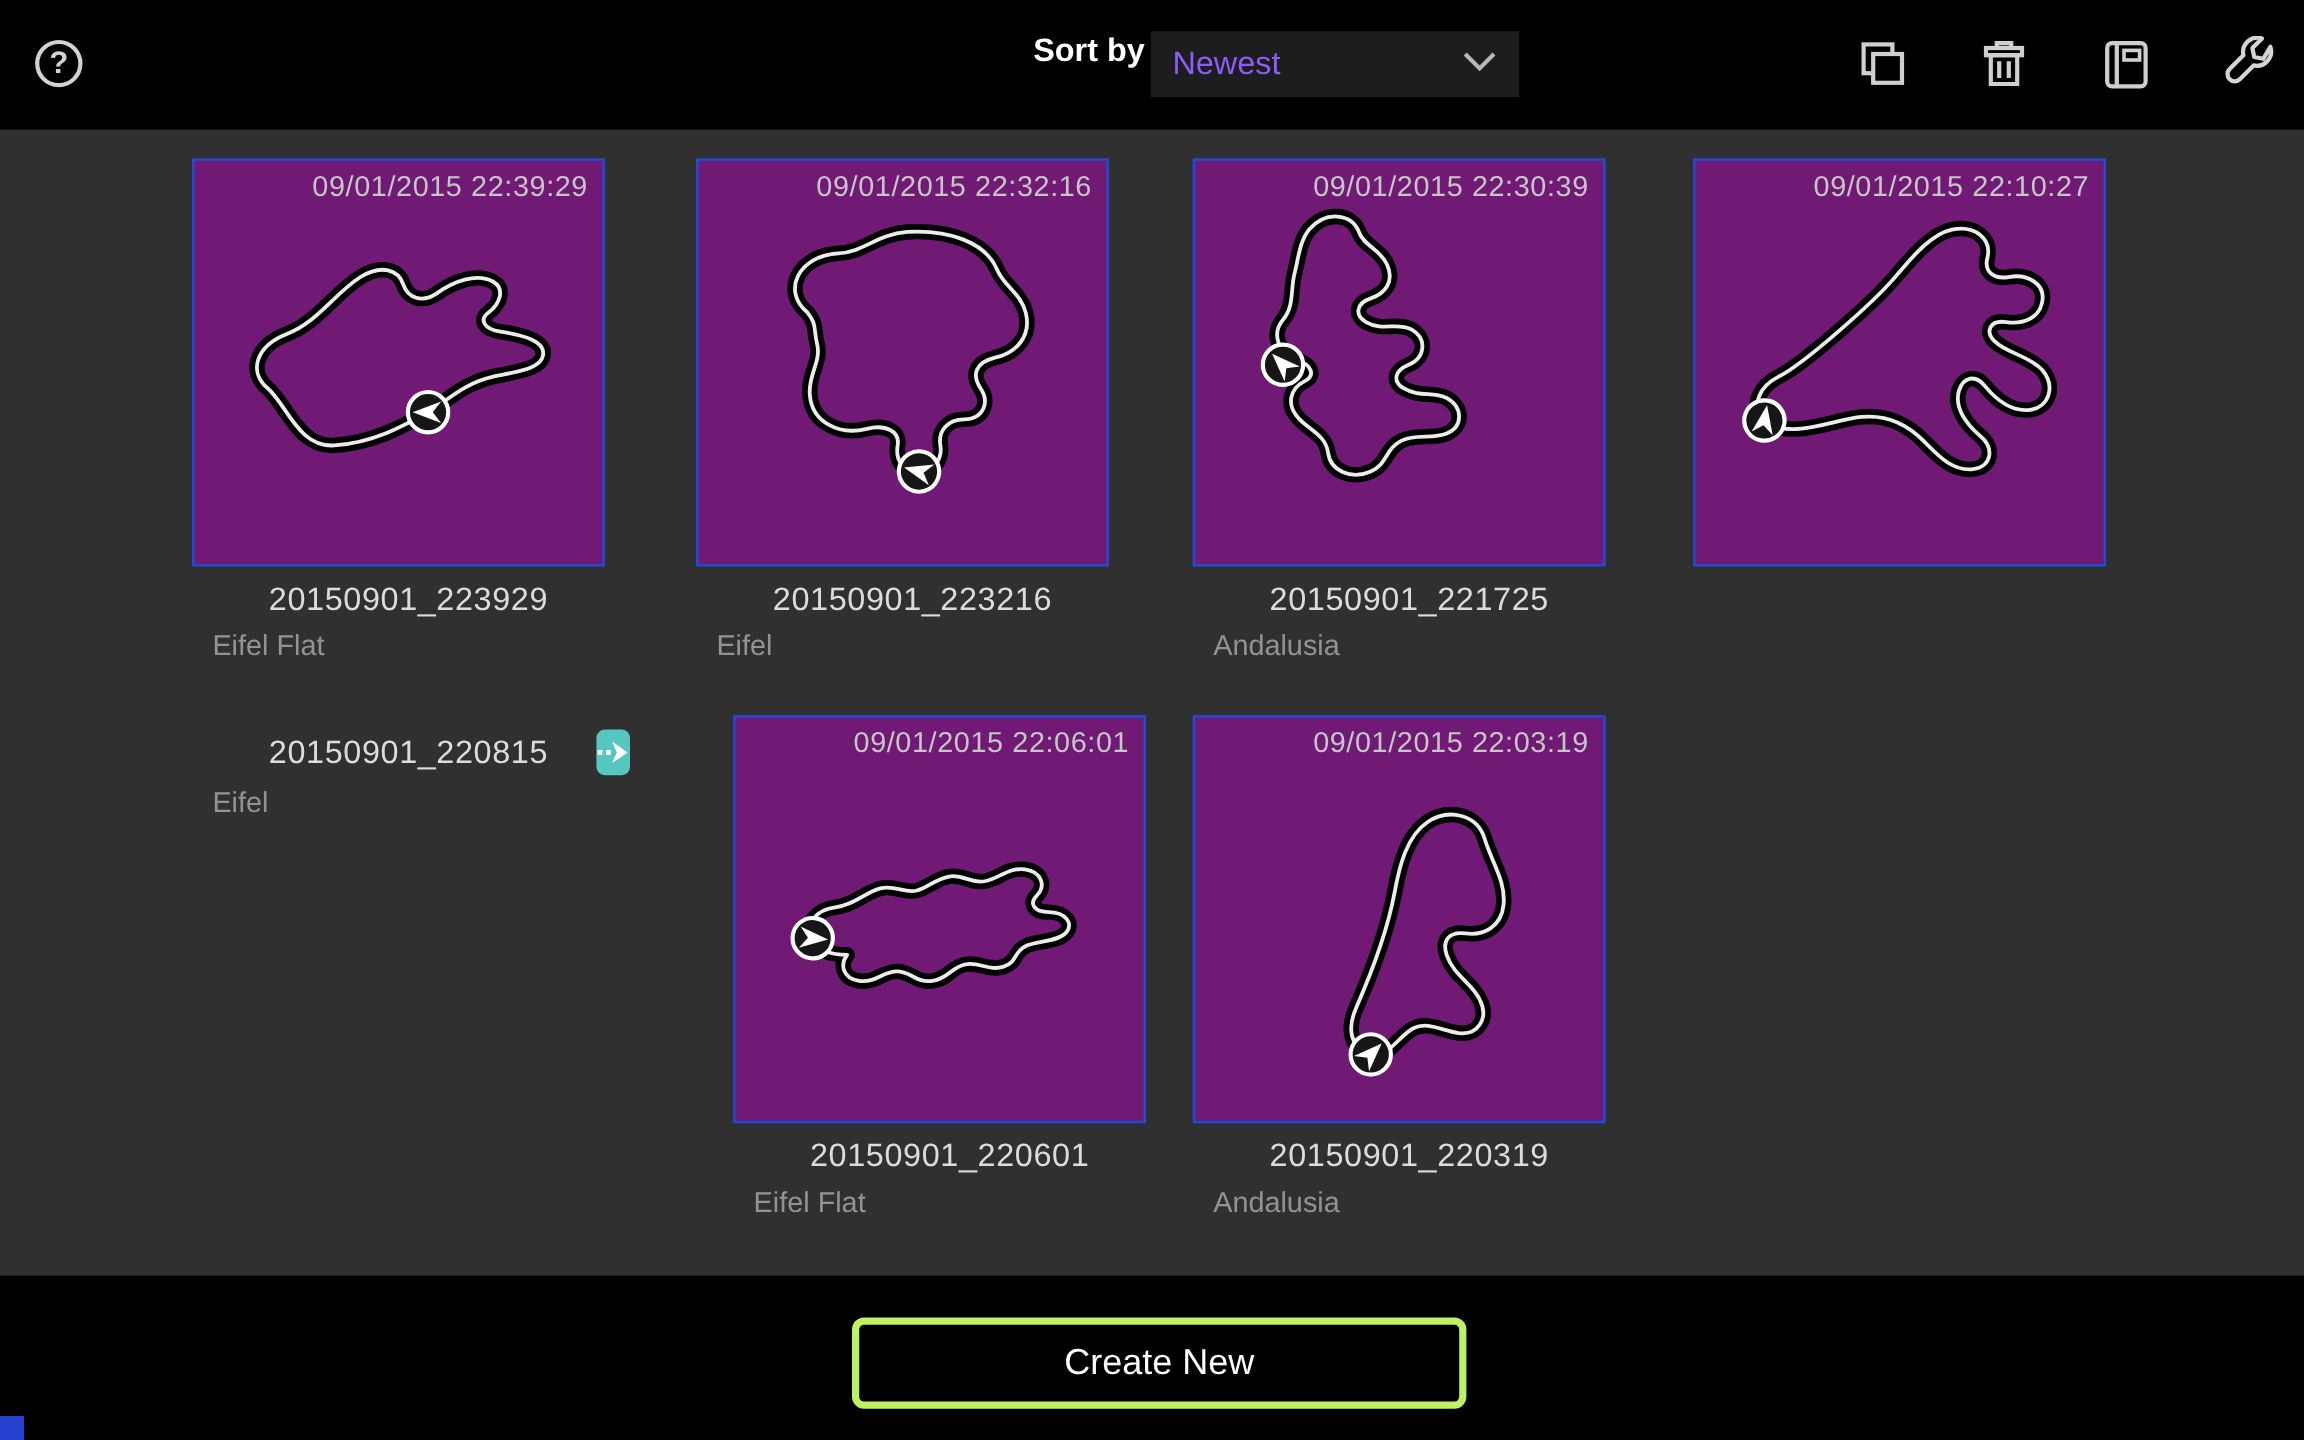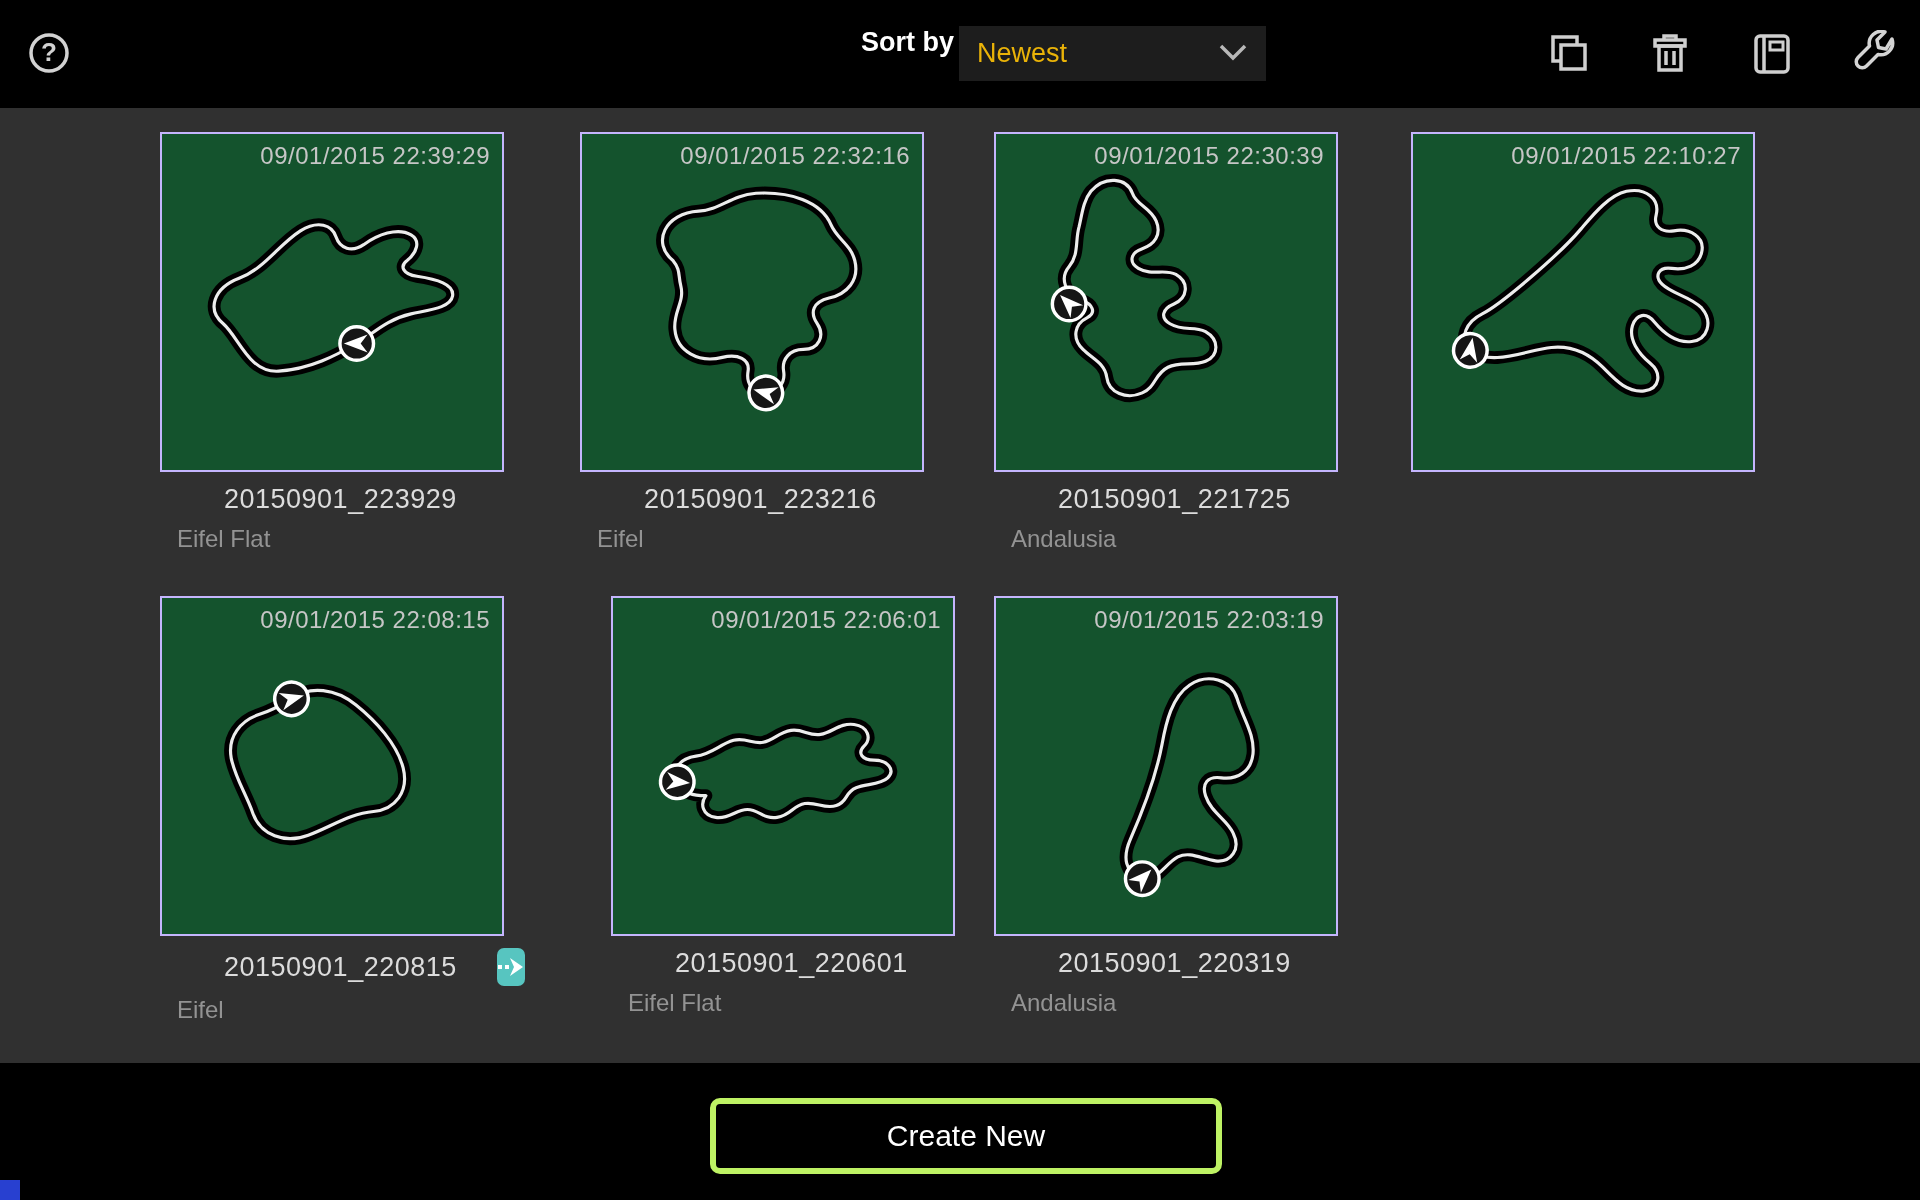--- a/index.html
+++ b/index.html
@@ -21,32 +21,32 @@
   .sort-label{
     position:absolute;left:784px;top:0;width:170px;height:84px;
     display:flex;align-items:center;justify-content:flex-end;
     color:#fff;font-size:27px;font-weight:bold;
   }
   .sort-dropdown{
     position:absolute;left:959px;top:26px;width:307px;height:55px;
     background:#1d1d1d;display:flex;align-items:center;
     padding:0 18px;box-sizing:border-box;cursor:pointer;
   }
-  .sort-dropdown .value{color:#eab308;font-size:27px;flex:1;}
+  .sort-dropdown .value{color:#8b5cf6;font-size:27px;flex:1;}
   .topbar-icons{
     position:absolute;right:22px;top:0;height:108px;
     display:flex;align-items:center;gap:54px;
   }
   .icon-btn{width:48px;height:48px;cursor:pointer;display:block;}
   .icon-btn svg{display:block;}
   
   .card-cell{position:absolute;width:344px;}
   .thumb{
     position:relative;width:344px;height:340px;
-    background:#14532d;border:2px solid #c4b5fd;box-sizing:border-box;
+    background:#701a75;border:2px solid #1d4ed8;box-sizing:border-box;
     cursor:pointer;
   }
   .thumb .datetime{
     position:absolute;top:8px;right:12px;
     color:#c6c6c6;font-size:24px;letter-spacing:0.5px;
   }
   .track{position:absolute;left:0;top:0;width:100%;height:100%;}
   .track .casing{stroke:#000;stroke-width:13;fill:none;stroke-linejoin:round;stroke-linecap:round;}
   .track .line{stroke:#ececec;stroke-width:3.2;fill:none;stroke-linejoin:round;stroke-linecap:round;}
   .track .marker circle{fill:#161616;stroke:#fff;stroke-width:3.5;}
@@ -196,31 +196,20 @@
       <g class="marker" transform="translate(58,219) rotate(-80)">
         <circle r="17"></circle>
           <path d="M13,0 L-11,9 L-4,0 L-11,-9 Z"></path>
       </g>
     </svg>
     <div class="datetime">09/01/2015 22:10:27</div>
   </div>
 </div>
 
 <div class="card-cell" style="left:160px;top:596px;">
-  <div class="thumb">
-    <svg class="track" viewBox="0 0 344 340">
-      <path class="casing" d="M131,102 C150,88 176,92 196,108 C216,124 238,148 244,172 C250,196 236,214 214,216 C190,218 170,232 148,240 C124,249 100,240 92,218 C85,198 74,182 70,162 C66,140 80,124 98,118 C110,114 118,110 131,102 Z"></path>
-      <path class="line" d="M131,102 C150,88 176,92 196,108 C216,124 238,148 244,172 C250,196 236,214 214,216 C190,218 170,232 148,240 C124,249 100,240 92,218 C85,198 74,182 70,162 C66,140 80,124 98,118 C110,114 118,110 131,102 Z"></path>
-      <g class="marker" transform="translate(131,102) rotate(-15)">
-        <circle r="17"></circle>
-          <path d="M13,0 L-11,9 L-4,0 L-11,-9 Z"></path>
-      </g>
-    </svg>
-    <div class="datetime">09/01/2015 22:08:15</div>
-  </div>
   <div class="card-meta">
     <div class="card-name-row">
       <span class="card-name">20150901_220815</span>
       <span class="export-badge" style="background:#57c5c0;">
         <svg width="28" height="22" viewBox="0 0 28 22">
           <line x1="1" y1="11" x2="14" y2="11" stroke="#fff" stroke-width="4" stroke-dasharray="4,3"></line>
           <path d="M13,2 L26,11 L13,20 L17,11 Z" fill="#fff"></path>
         </svg>
       </span>
     </div>

